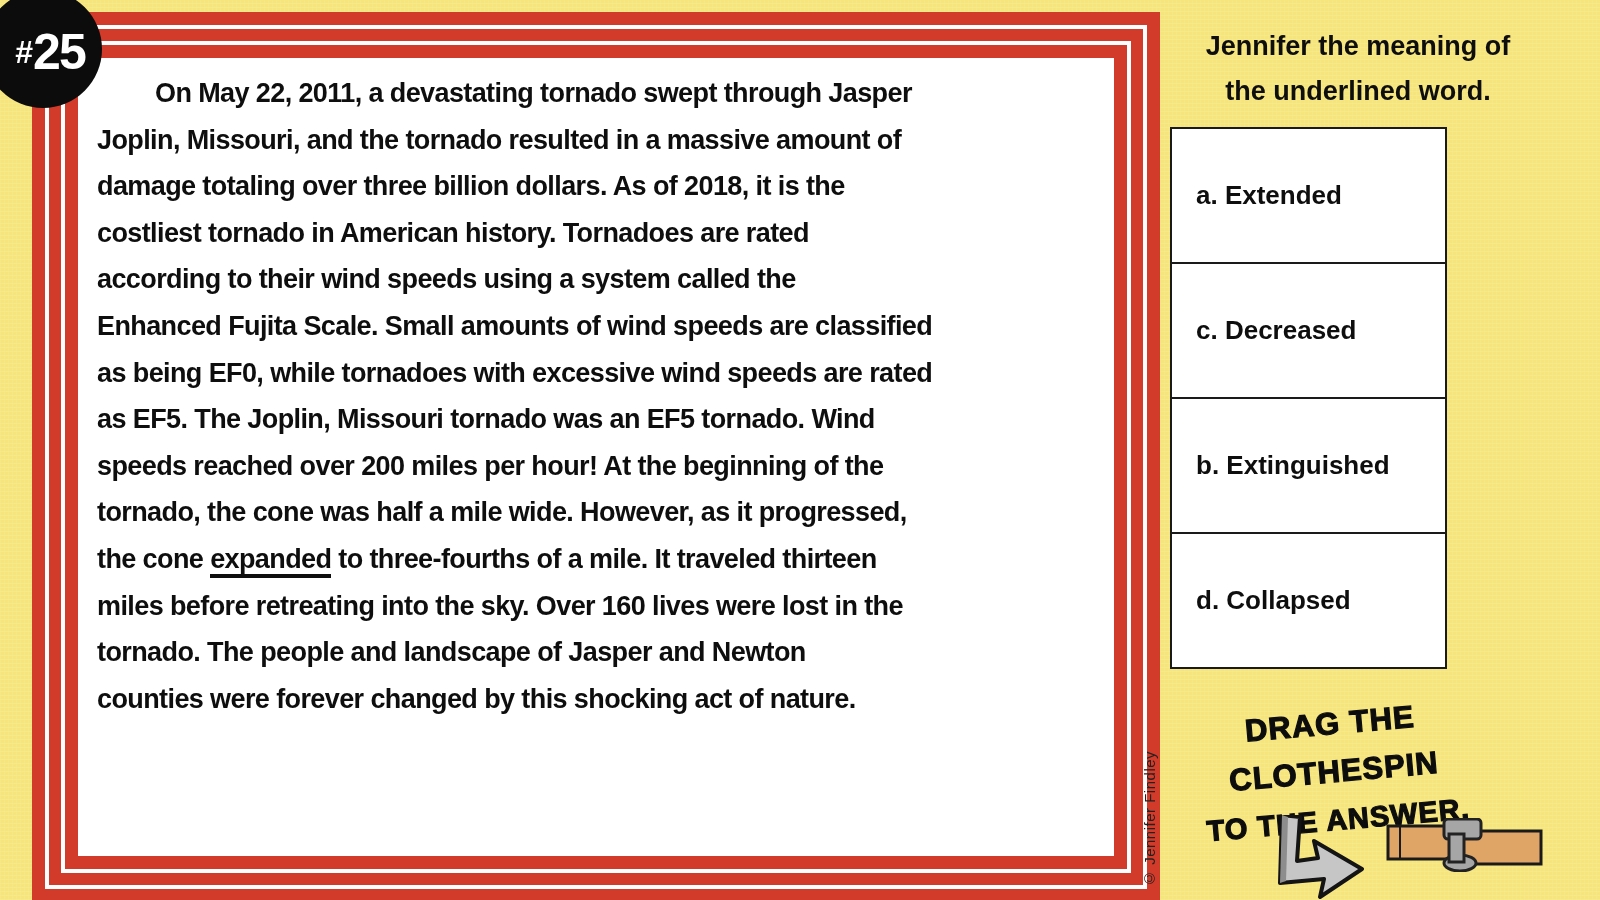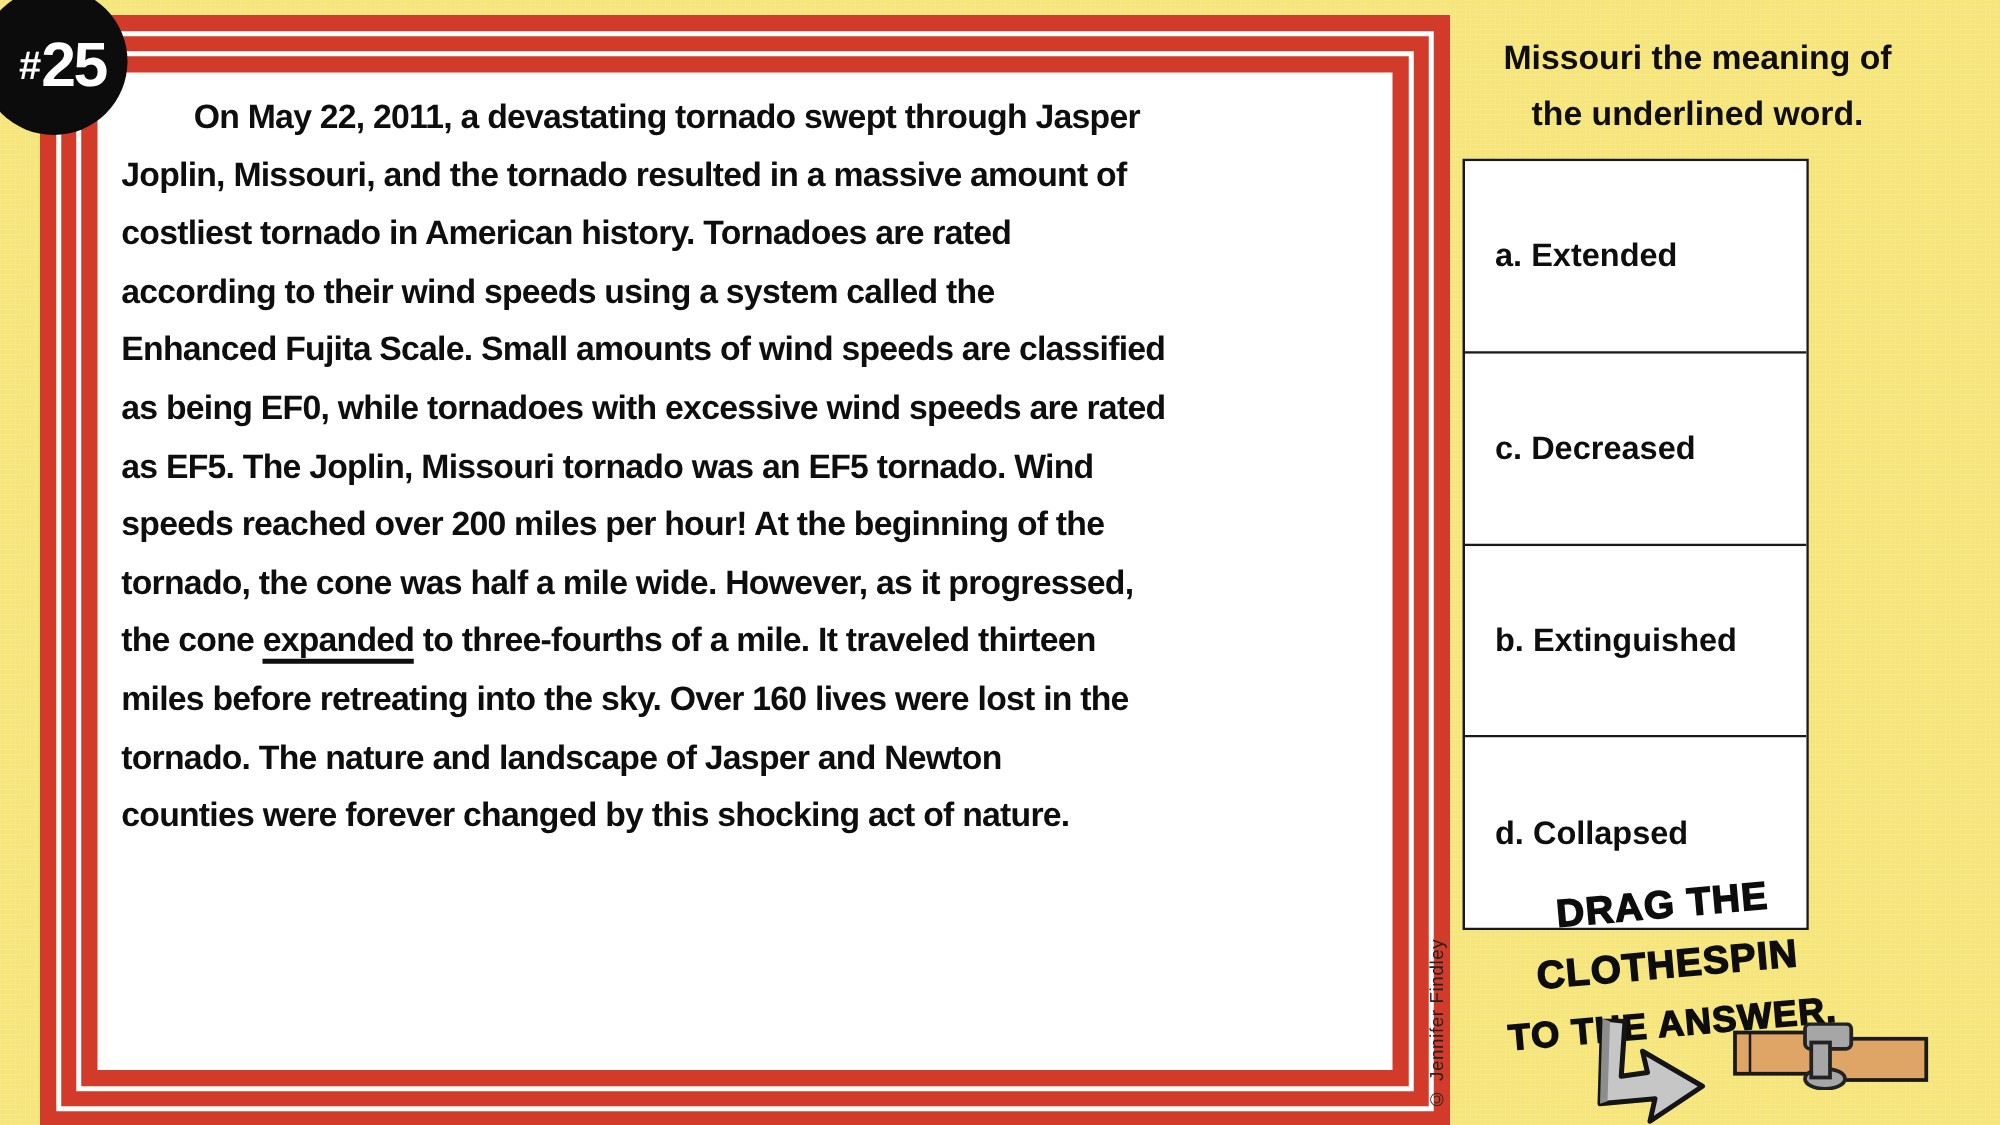--- a/index.html
+++ b/index.html
@@ -51,21 +51,21 @@
   .badge .hash { font-size:32px; font-weight:700; vertical-align:6px; }
   .badge .num  { font-size:50px; font-weight:700; letter-spacing:-2px; }
 
   
   .prompt {
     position:absolute; left:1148px; top:24px; width:420px;
     text-align:center; font-size:27px; font-weight:700; line-height:45px;
     color:#0e0e0e;
   }
   .answers {
-    position:absolute; left:1170px; top:127px; width:277px; height:617px;
+    position:absolute; left:1170px; top:127px; width:277px; height:542px;
     background:#ffffff; border:2px solid #1a1a1a;
     display:flex; flex-direction:column;
   }
   .answer-cell {
     flex:1; display:flex; align-items:center;
     padding-left:24px;
     font-size:26px; font-weight:700; color:#0e0e0e;
     border-bottom:2px solid #1a1a1a;
     background:#ffffff;
   }
@@ -94,41 +94,42 @@
 </head>
 <body>
 
 <div>
 
   <div class="card-frame">
     <div class="card-content">
       <div class="passage">
         <div class="pline indent">On May 22, 2011, a devastating tornado swept through Jasper</div>
         <div class="pline">Joplin, Missouri, and the tornado resulted in a massive amount of</div>
+        <div class="pline">damage totaling over three billion dollars. As of 2018, it is the</div>
         <div class="pline">costliest tornado in American history. Tornadoes are rated</div>
         <div class="pline">according to their wind speeds using a system called the</div>
         <div class="pline">Enhanced Fujita Scale. Small amounts of wind speeds are classified</div>
         <div class="pline">as being EF0, while tornadoes with excessive wind speeds are rated</div>
         <div class="pline">as EF5. The Joplin, Missouri tornado was an EF5 tornado. Wind</div>
         <div class="pline">speeds reached over 200 miles per hour! At the beginning of the</div>
         <div class="pline">tornado, the cone was half a mile wide. However, as it progressed,</div>
         <div class="pline"><span>the cone </span><span class="uline">expanded</span><span> to three-fourths of a mile. It traveled thirteen</span></div>
         <div class="pline">miles before retreating into the sky. Over 160 lives were lost in the</div>
-        <div class="pline">tornado. The nature and landscape of Jasper and Newton</div>
+        <div class="pline">tornado. The people and landscape of Jasper and Newton</div>
         <div class="pline">counties were forever changed by this shocking act of nature.</div>
       </div>
     </div>
   </div>
 
   <div class="badge">
     <span><span class="hash">#</span><span class="num">25</span></span>
   </div>
 
   <div class="prompt">
-    <div>Missouri the meaning of</div>
+    <div>Jennifer the meaning of</div>
     <div>the underlined word.</div>
   </div>
 
   <div class="answers">
     <div class="answer-cell">
         <span>a. Extended</span>
       </div>
     <div class="answer-cell">
         <span>c. Decreased</span>
       </div>

